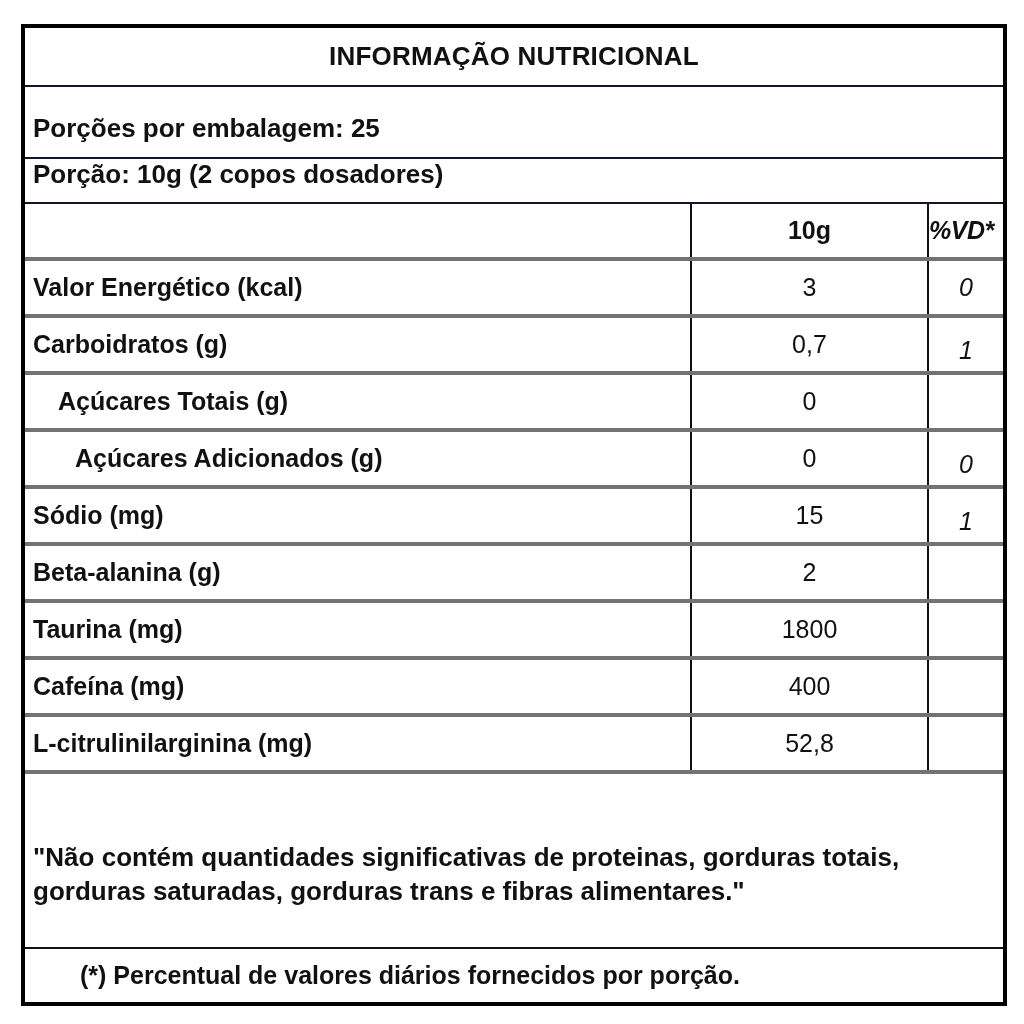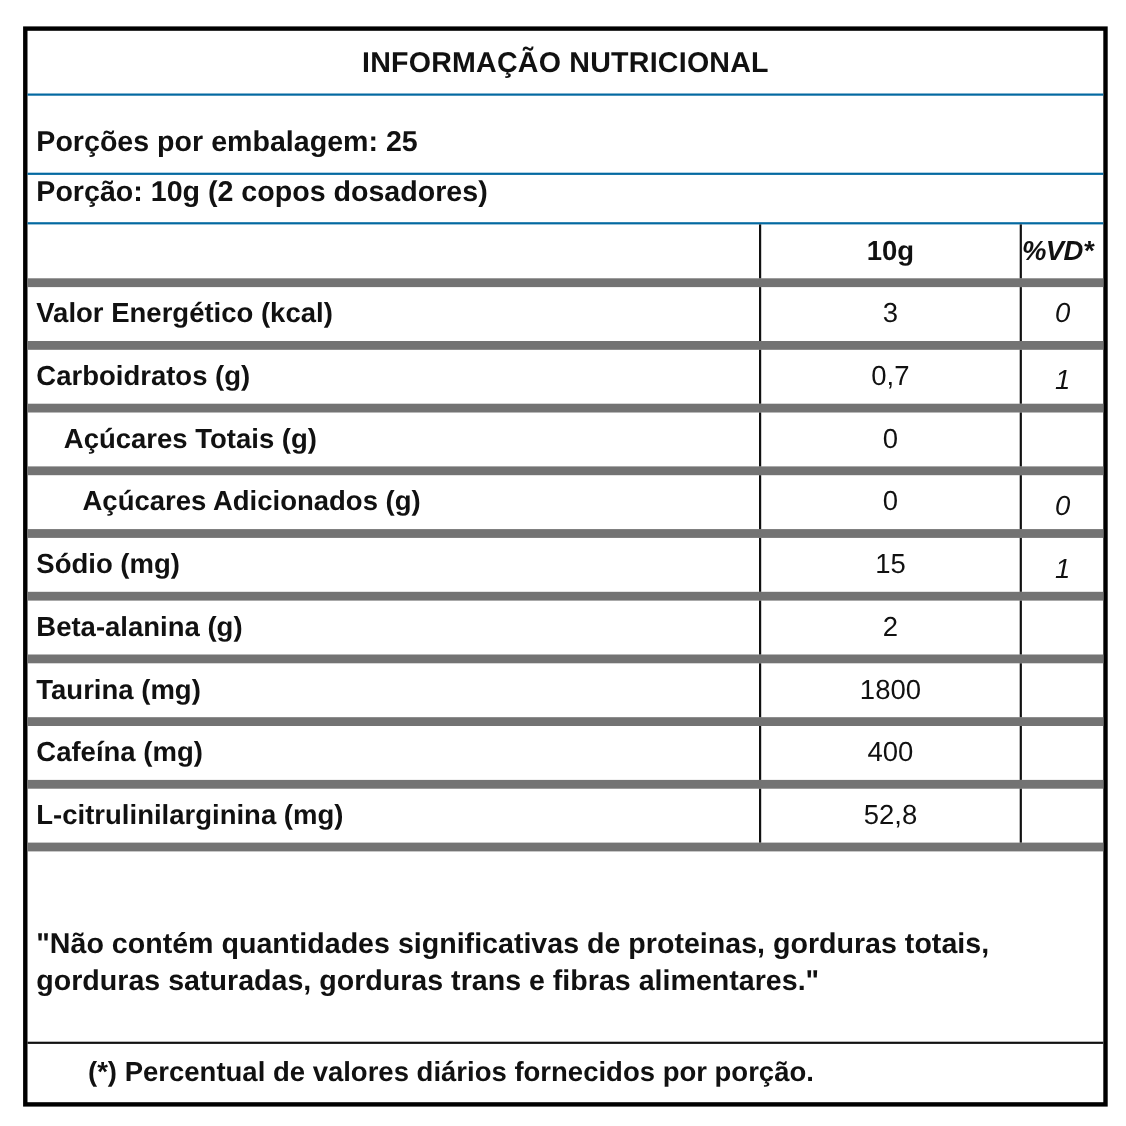--- a/index.html
+++ b/index.html
@@ -1,27 +1,27 @@
 <!DOCTYPE html>
 <html><head>
 <meta charset="utf-8">
 <style>
   html, body { margin: 0; padding: 0; background: #ffffff; }
   body { width: 1024px; height: 1024px; position: relative; overflow: hidden;
          font-family: "Liberation Sans", sans-serif; color: #111111; }
   .label-box { position: absolute; left: 21px; top: 24px; width: 978px; height: 974px;
                border: 4px solid #000; background: #fff; }
-  .row { position: absolute; left: 0; width: 978px; border-bottom: 2px solid #0369a1; box-sizing: border-box; }
+  .row { position: absolute; left: 0; width: 978px; border-bottom: 2px solid #0f172a; box-sizing: border-box; }
   .title { top: 0; height: 59px; display: flex; align-items: center; justify-content: center;
            font-weight: bold; font-size: 26px; letter-spacing: 0.2px; }
   .line-text { display: flex; align-items: center; padding-left: 8px; font-weight: bold; font-size: 26px; }
   .servings { top: 59px; height: 60px; margin-top: 12px; }
   .portion  { top: 119px; height: 57px; }
   .grid { position: absolute; left: 0; top: 176px; width: 978px; }
-  .grow { position: relative; height: 57px; border-bottom: 8px solid #737373; box-sizing: border-box; }
+  .grow { position: relative; height: 57px; border-bottom: 4px solid #737373; box-sizing: border-box; }
   .c1, .c2, .c3 { position: absolute; top: 0; height: 100%; box-sizing: border-box; font-size: 25px; }
   .c1 { left: 0; width: 667px; border-right: 2px solid #111; display: flex; align-items: center; padding-left: 8px; font-weight: bold; }
   .c2 { left: 667px; width: 237px; border-right: 2px solid #111; display: flex; align-items: center; justify-content: center; }
   .c3 { left: 904px; width: 74px; display: flex; align-items: center; justify-content: center; font-style: italic; }
   .c3.low { align-items: flex-end; padding-bottom: 6px; }
   .hdr .c2, .hdr .c3 { font-weight: bold; }
   .hdr .c3 { justify-content: flex-start; padding-left: 0; letter-spacing: -0.5px; }
   .indent1 { padding-left: 33px !important; }
   .indent2 { padding-left: 50px !important; }
   .note { position: absolute; left: 0; top: 806px; width: 978px; height: 115px; border-bottom: 2px solid #111;

